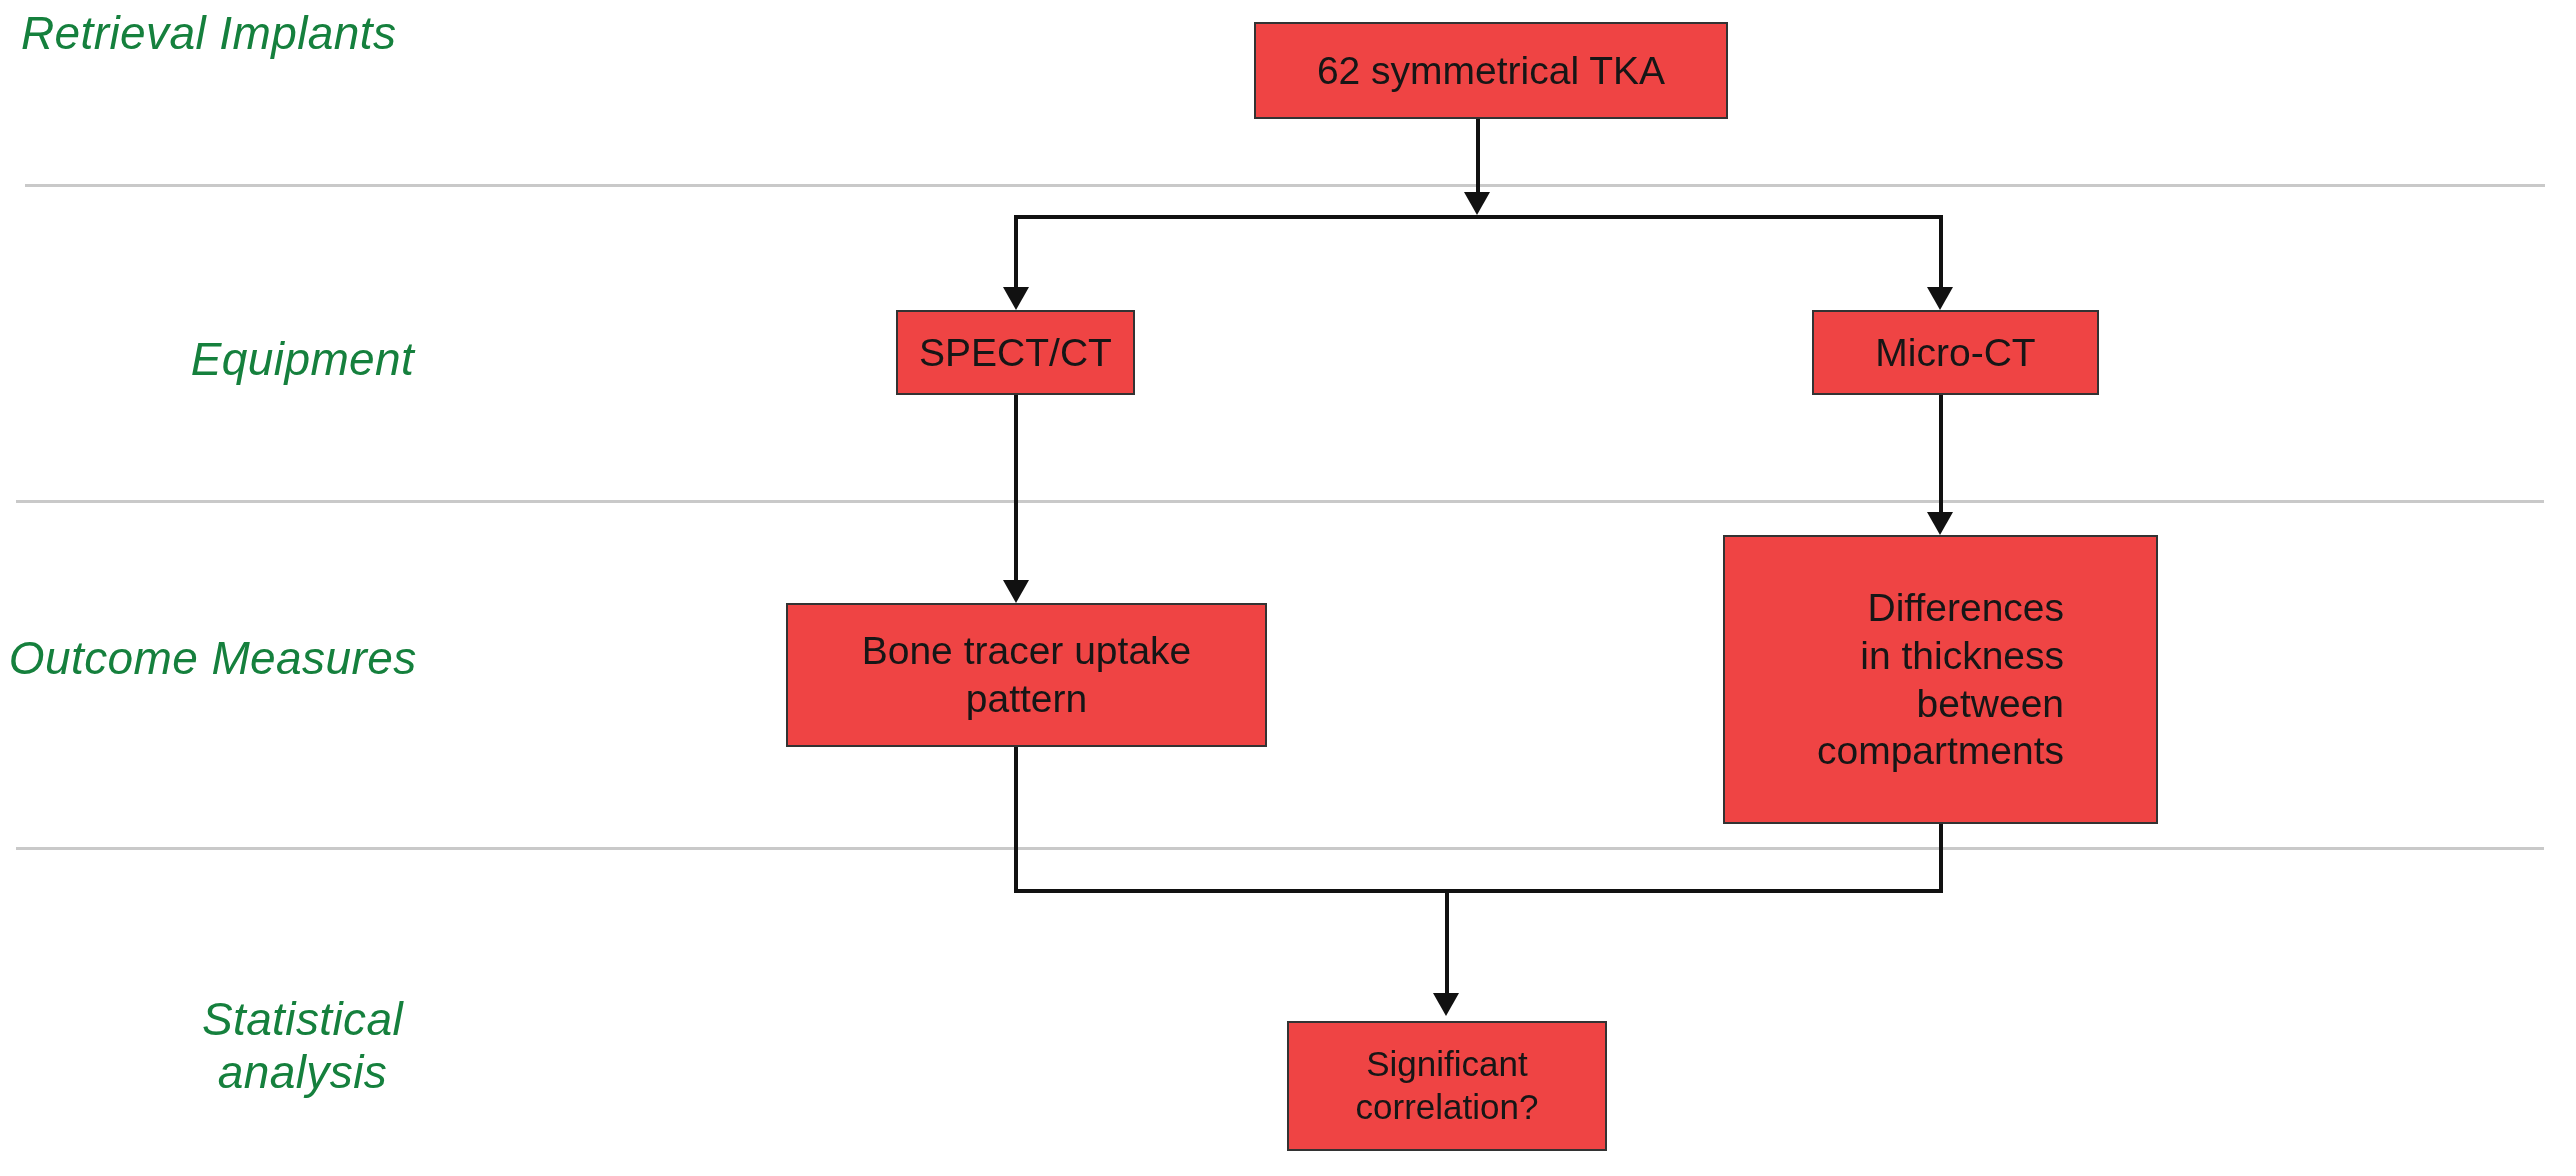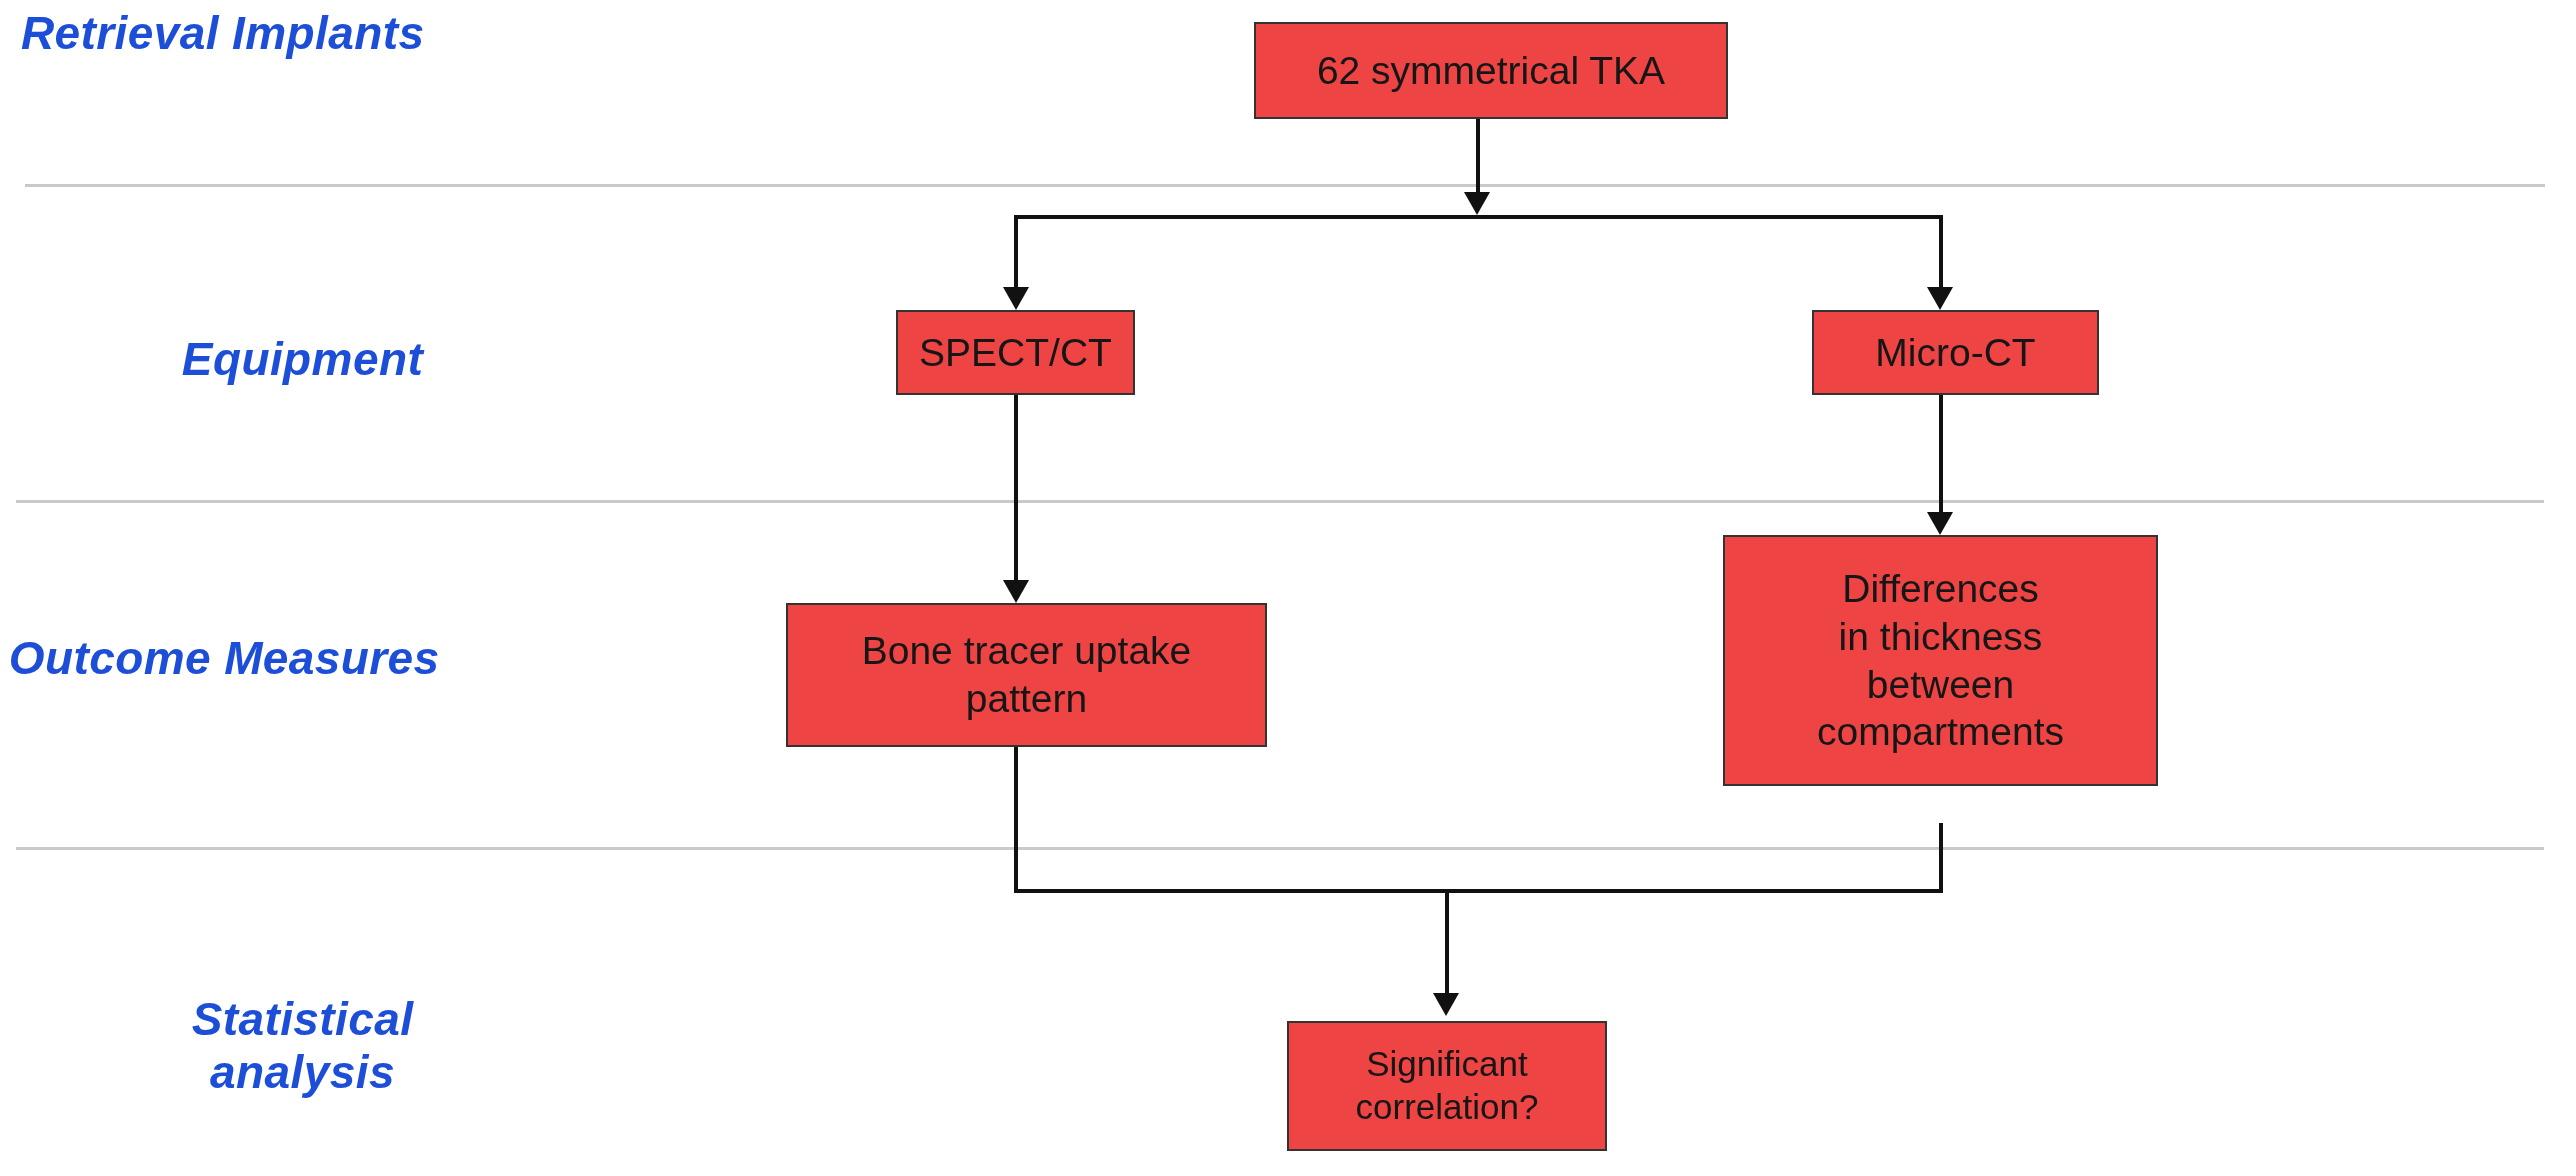--- a/index.html
+++ b/index.html
@@ -14,24 +14,24 @@
     position: relative;
     width: 2576px;
     height: 1176px;
     background: #ffffff;
     overflow: hidden;
   }
 
   
   .stage-label {
     position: absolute;
-    color: #1d4ed8;
+    color: #15803d;
     font-family: "Liberation Sans", sans-serif;
     font-style: italic;
-    font-weight: 700;
+    font-weight: 400;
     font-size: 46px;
     line-height: 1.15;
     letter-spacing: 0.4px;
     white-space: pre-line;
     text-align: center;
   }
   .stage-label.l1 { left: 21px;  top: 7px;   width: 563px; text-align: left; }
   .stage-label.l2 { left: 21px;  top: 333px; width: 563px; text-align: center; }
   .stage-label.l3 { left: 8.8px;  top: 632px; width: 563px; text-align: left; }
   .stage-label.l4 { left: 21px;  top: 993px; width: 563px; text-align: center; }
@@ -121,21 +121,21 @@
 
   <div class="node" style="left:1254px; top:22px; width:474px; height:97px;">62 symmetrical TKA</div>
 
   <div class="node" style="left:896px; top:310px; width:239px; height:85px;">SPECT/CT</div>
 
   <div class="node" style="left:1796px; top:310px; width:287px; height:85px;margin-left:16px;">Micro-CT</div>
 
   <div class="node" style="left:786px; top:603px; width:481px; height:144px;">Bone tracer uptake
 pattern</div>
 
-  <div class="node" style="left:1723px; top:535px; width:435px; height:251px;">Differences
+  <div class="node" style="left:1723px; top:535px; width:435px; height:289px;text-align:right;">Differences
 in thickness
 between
 compartments</div>
 
   <div class="node small" style="left:1287px; top:1021px; width:320px; height:130px;">Significant
 correlation?</div>
 
 </div>
 
 

